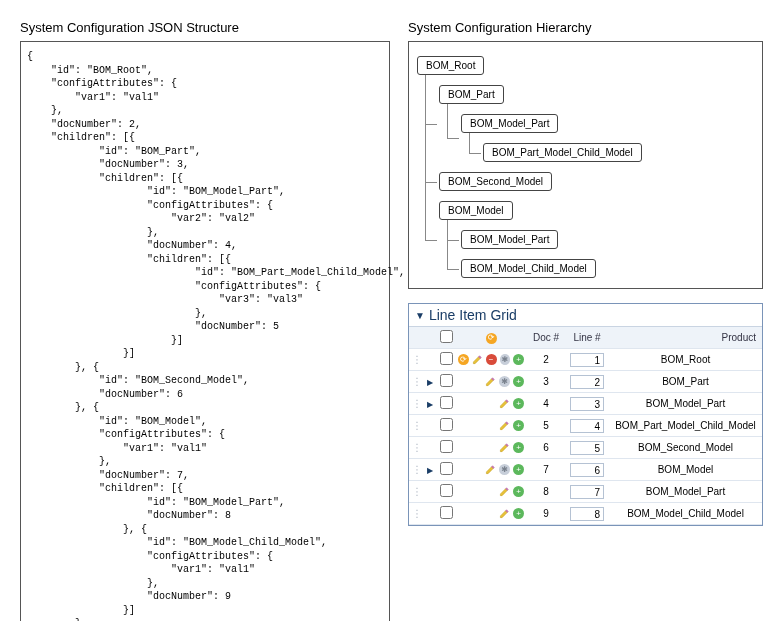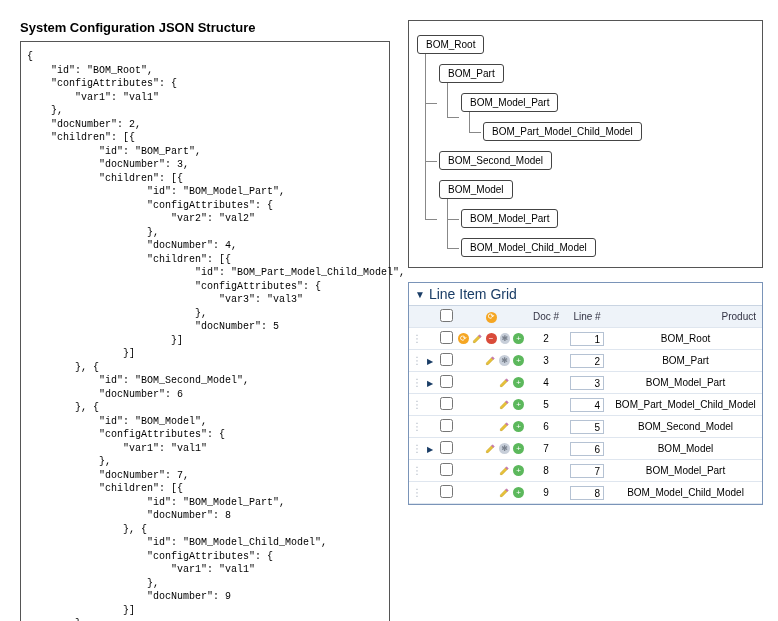--- a/index.html
+++ b/index.html
@@ -13,21 +13,21 @@
   }
   .page {
     width: 778px;
     display: flex;
     gap: 18px;
   }
   .col-left { width: 370px; }
   .col-right { width: 355px; display:flex; flex-direction:column; gap:14px;}
   h2 {
     font-size: 13px;
-    font-weight: bold;
+    font-weight: normal;
     margin: 0 0 6px 0;
   }
   .panel-border {
     border: 1px solid #555;
     padding: 8px 6px;
     background: #fff;
   }
   pre.json {
     font-family: "Courier New", monospace;
     font-size: 10px;
@@ -188,20 +188,21 @@
                     "docNumber": 9
                 }]
         }
 }</pre>
     </div>
   </div>
 
   <div class="col-right">
 
     <div>
+      <h2>System Configuration Hierarchy</h2>
       <div class="panel-border tree">
         <ul>
           <li>
             <span class="node-box">BOM_Root</span>
             <ul>
               <li>
                 <span class="node-box">BOM_Part</span>
                 <ul>
                   <li>
                     <span class="node-box">BOM_Model_Part</span>

